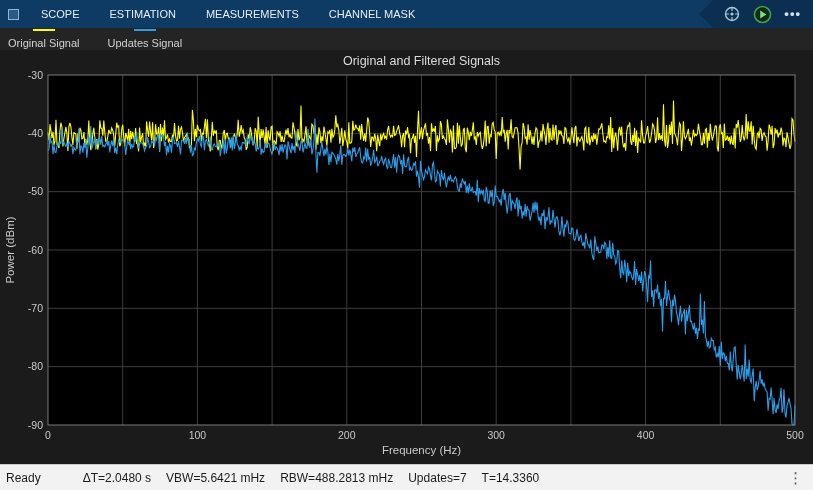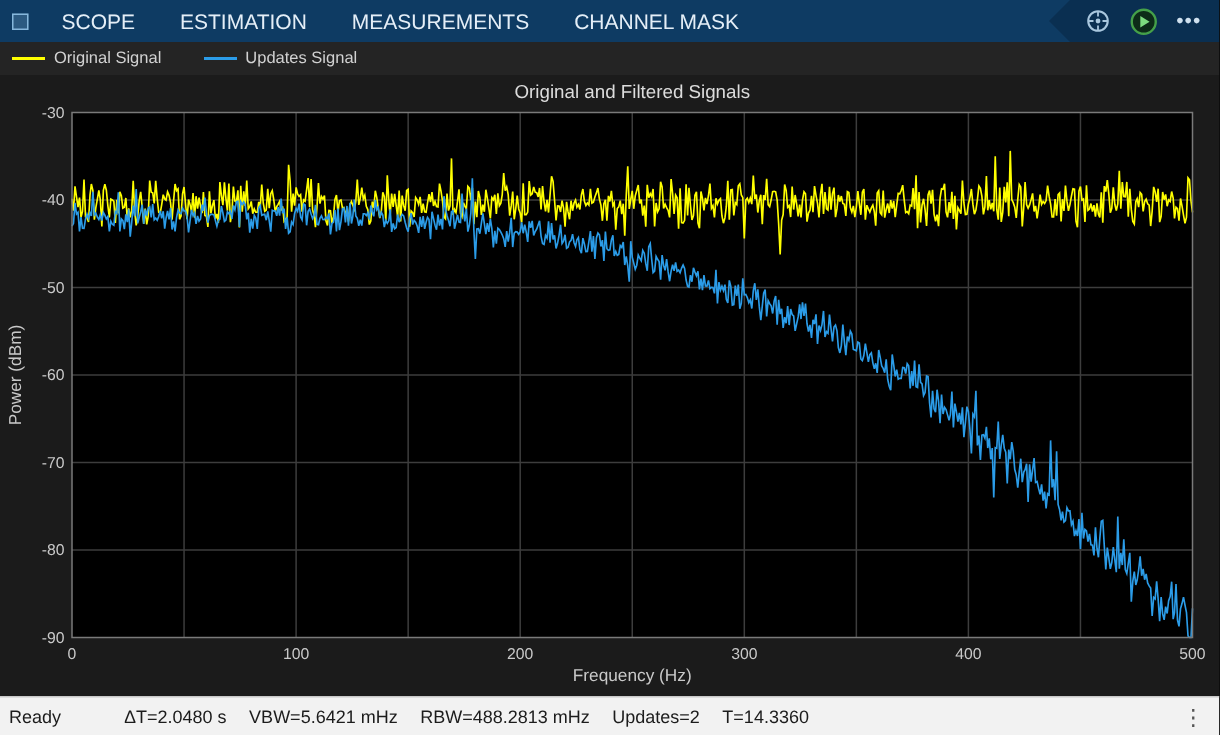--- a/index.html
+++ b/index.html
@@ -5,33 +5,33 @@
   * { box-sizing: border-box; margin: 0; padding: 0; }
   body { background:#111; font-family:"Liberation Sans", sans-serif; }
   .window { width:813px; height:490px; background:#1b1b1b; position:relative;
             display:flex; flex-direction:column; overflow:hidden; }
 
   
   .tabbar { height:28px; background:#0e3b63; display:flex; align-items:stretch; flex:0 0 auto; }
   .app-btn { width:26px; display:flex; align-items:center; justify-content:center; cursor:pointer; }
   .app-btn .sq { width:11px; height:11px; border:1px solid #86b7dc; background:rgba(134,183,220,0.25); }
   .tabs { display:flex; }
-  .tab { padding:0 15px; line-height:28px; font-size:14px; color:#e4eef7; white-space:nowrap; cursor:pointer; }
+  .tab { padding:0 15px; line-height:28px; font-size:11px; color:#e4eef7; white-space:nowrap; cursor:pointer; }
   .tab.group-start { border-left:1px solid rgba(0,0,0,0.35); }
   .tab.active { background:#1e7dc1; color:#ffffff; }
   .cluster { margin-left:auto; display:flex; align-items:center; gap:12px;
              padding:0 12px 0 24px; background:#0a2f51;
              clip-path:polygon(0 50%, 14px 0, 100% 0, 100% 100%, 14px 100%); }
   .icon-btn { display:flex; align-items:center; justify-content:center; cursor:pointer; }
   .dots { color:#cfe0ee; font-size:13px; font-weight:bold; letter-spacing:1px; line-height:28px; }
 
   
   .legendbar { height:22px; background:#242424; display:flex; align-items:center;
                gap:28px; padding-left:8px; flex:0 0 auto; }
-  .legend-item { display:flex; align-items:center; gap:6px; font-size:11px; color:#d2d2d2; cursor:pointer; }
+  .legend-item { display:flex; align-items:center; gap:6px; font-size:11px; color:#d2d2d2; cursor:pointer;flex-direction:column; }
   .swatch { width:22px; height:2px; }
 
   
   .chartwrap { height:414px; position:relative; background:#1b1b1b; flex:0 0 auto; }
   .chartwrap svg { display:block; }
 
   
   .statusbar { height:26px; background:#f2f2f2; border-top:1px solid #c9c9c9;
                display:flex; align-items:center; font-size:12px; color:#1c1c1c;
                padding:0 6px; flex:0 0 auto; }
@@ -123,19 +123,19 @@
         <text fill="#c9c9c9" font-size="11.5" font-family="Liberation Sans, sans-serif" x="14" y="200" text-anchor="middle" transform="rotate(-90 14 200)">Power (dBm)</text>
       </svg>
   </div>
 
   <div class="statusbar">
     <span>Ready</span>
     <div class="metrics" id="metrics">
         <span>ΔT=2.0480 s</span>
         <span>VBW=5.6421 mHz</span>
         <span>RBW=488.2813 mHz</span>
-        <span>Updates=2</span>
+        <span>Updates=7</span>
         <span>T=14.3360</span>
       </div>
     <span class="vdots">⋮</span>
   </div>
 
 </div>
 
 </body></html>

